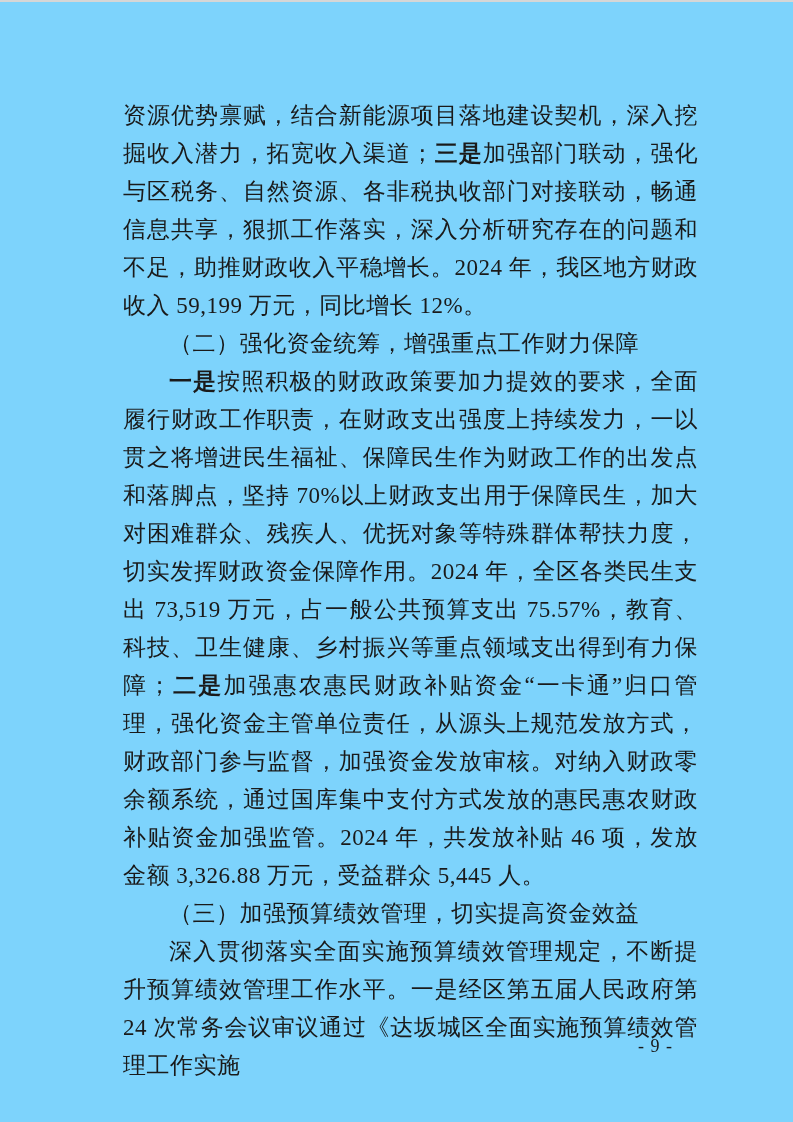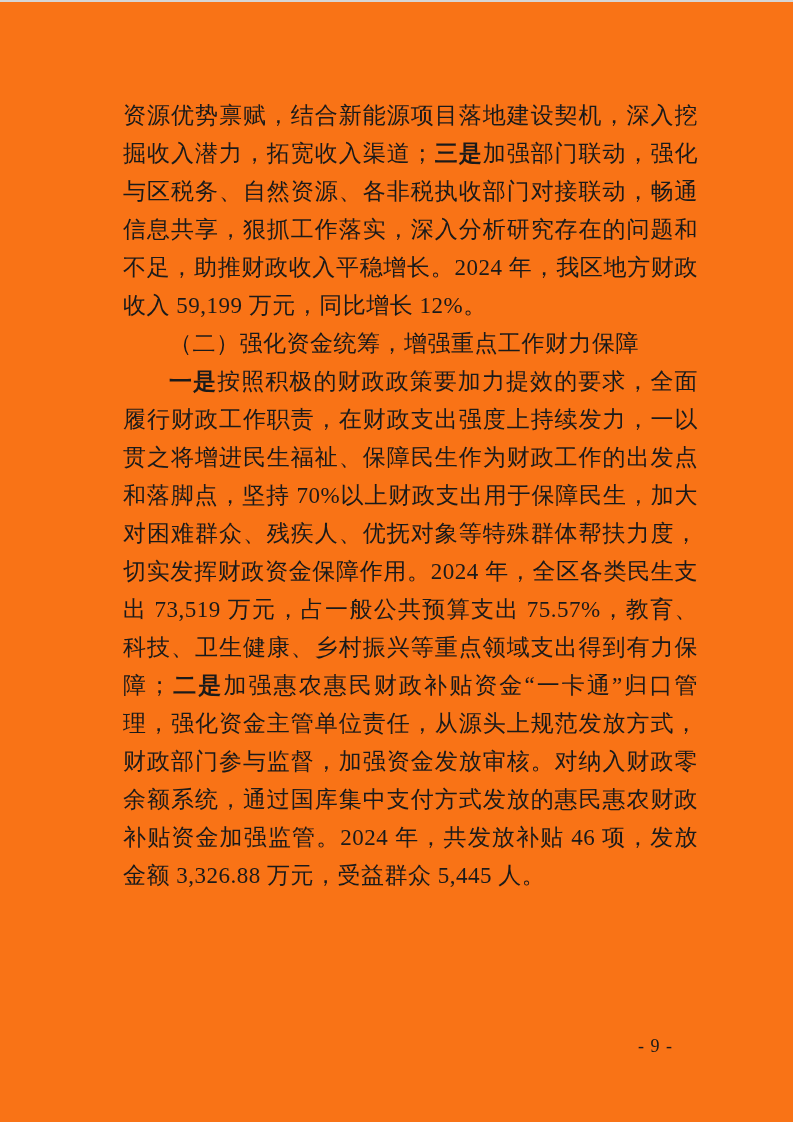--- a/index.html
+++ b/index.html
@@ -13,21 +13,21 @@
     background: #ffffff;
     font-family: "Liberation Serif", serif;
     color: #1a1a1a;
     overflow: hidden;
   }
   .page {
     position: absolute;
     left: 0; top: 0;
     width: 793px;
     height: 1122px;
-    background: #f97316;
+    background: #7dd3fc;
     border-top: 2px solid #d6d6d6; 
     box-sizing: border-box;
     overflow: hidden;
   }
   .text-block {
     position: absolute;
     left: 123px;
     top: 95px;
     width: 575px;
     font-size: 23px;
@@ -61,15 +61,17 @@
   }
 </style>
 </head>
 <body>
 
 <div class="page">
   <div class="text-block">
       <p class="para body"><span>资源优势禀赋，结合新能源项目落地建设契机，深入挖掘收入潜力，拓宽收入渠道；</span><span class="bold">三是</span><span>加强部门联动，强化与区税务、自然资源、各非税执收部门对接联动，畅通信息共享，狠抓工作落实，深入分析研究存在的问题和不足，助推财政收入平稳增长。2024 年，我区地方财政收入 59,199 万元，同比增长 12%。</span></p>
       <p class="para heading indent"><span>（二）强化资金统筹，增强重点工作财力保障</span></p>
       <p class="para body indent"><span class="bold">一是</span><span>按照积极的财政政策要加力提效的要求，全面履行财政工作职责，在财政支出强度上持续发力，一以贯之将增进民生福祉、保障民生作为财政工作的出发点和落脚点，坚持 70%以上财政支出用于保障民生，加大对困难群众、残疾人、优抚对象等特殊群体帮扶力度，切实发挥财政资金保障作用。2024 年，全区各类民生支出 73,519 万元，占一般公共预算支出 75.57%，教育、科技、卫生健康、乡村振兴等重点领域支出得到有力保障；</span><span class="bold">二是</span><span>加强惠农惠民财政补贴资金“一卡通”归口管理，强化资金主管单位责任，从源头上规范发放方式，财政部门参与监督，加强资金发放审核。对纳入财政零余额系统，通过国库集中支付方式发放的惠民惠农财政补贴资金加强监管。2024 年，共发放补贴 46 项，发放金额 3,326.88 万元，受益群众 5,445 人。</span></p>
+      <p class="para heading indent"><span>（三）加强预算绩效管理，切实提高资金效益</span></p>
+      <p class="para body indent"><span>深入贯彻落实全面实施预算绩效管理规定，不断提升预算绩效管理工作水平。一是经区第五届人民政府第 24 次常务会议审议通过《达坂城区全面实施预算绩效管理工作实施</span></p>
     </div>
   <div class="page-number">- 9 -</div>
 </div>
 
 </body></html>

